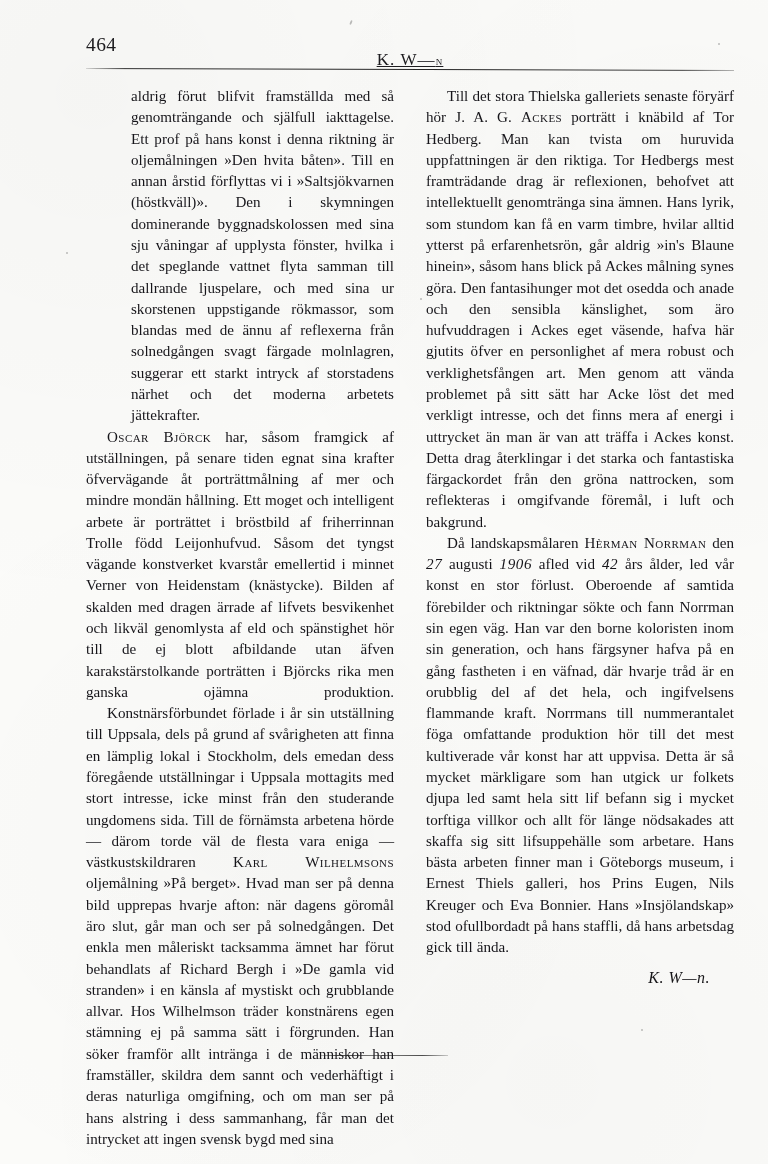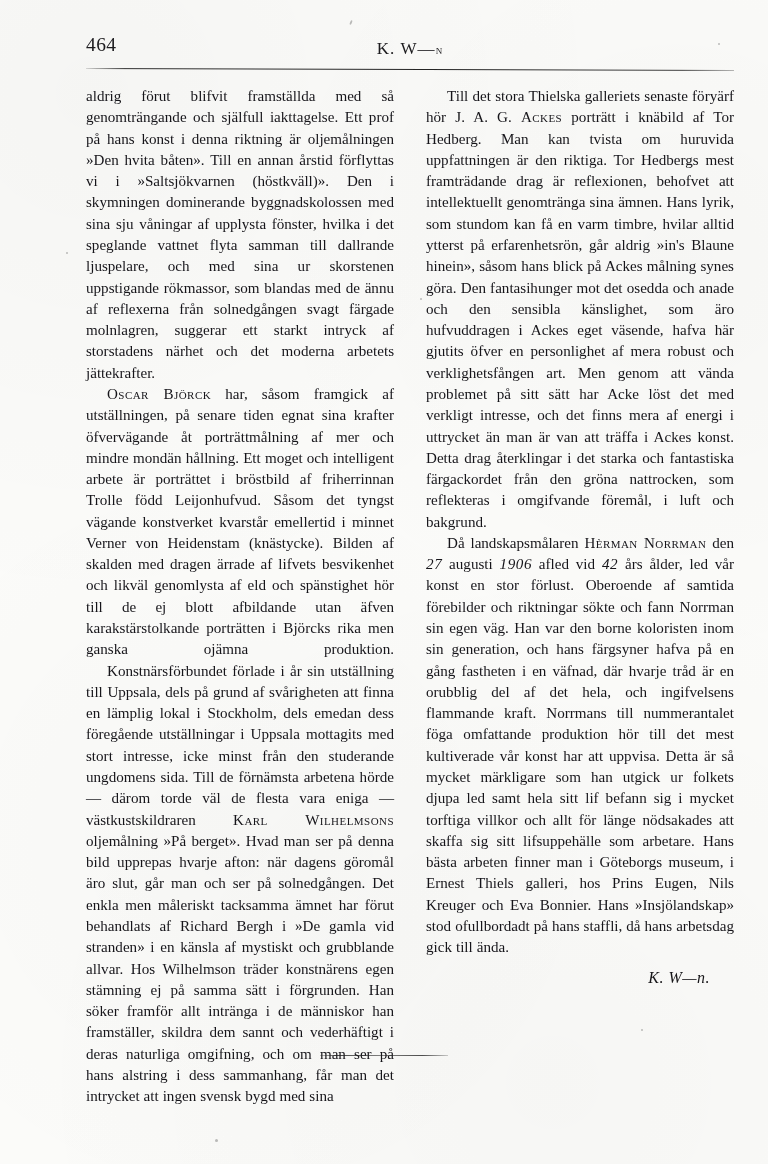--- a/index.html
+++ b/index.html
@@ -36,26 +36,27 @@
     position: absolute;
     left: 0;
     top: 0;
     font-size: 19.5px;
     letter-spacing: 0.4px;
     color: #1d1c1f;
   }
   .runtitle {
     position: absolute;
     left: 0;
-    top: 5px;
+    top: 16px;
     width: 648px;
     text-align: center;
     font-size: 17px;
     letter-spacing: 1.1px;
     color: #1d1c1f;
+    text-decoration: underline;
   }
   .runtitle .sc {
     font-size: 13.5px;
     letter-spacing: 1.2px;
   }
   .headrule {
     position: absolute;
     left: 86px;
     top: 68px;
     width: 648px;
@@ -88,20 +89,21 @@
     line-height: 21.28px;
     text-align: justify;
     text-align-last: justify;
     text-justify: inter-word;
     word-spacing: 0.2px;
     hyphens: none;
     color: #16151a;
   }
   .col p.noindent {
     text-indent: 0;
+    margin-left: 45px;
   }
   .col p.indent {
     text-indent: 21px;
   }
   .col p.lastline {
     text-align-last: left;
   }
 
   
   .sc {

